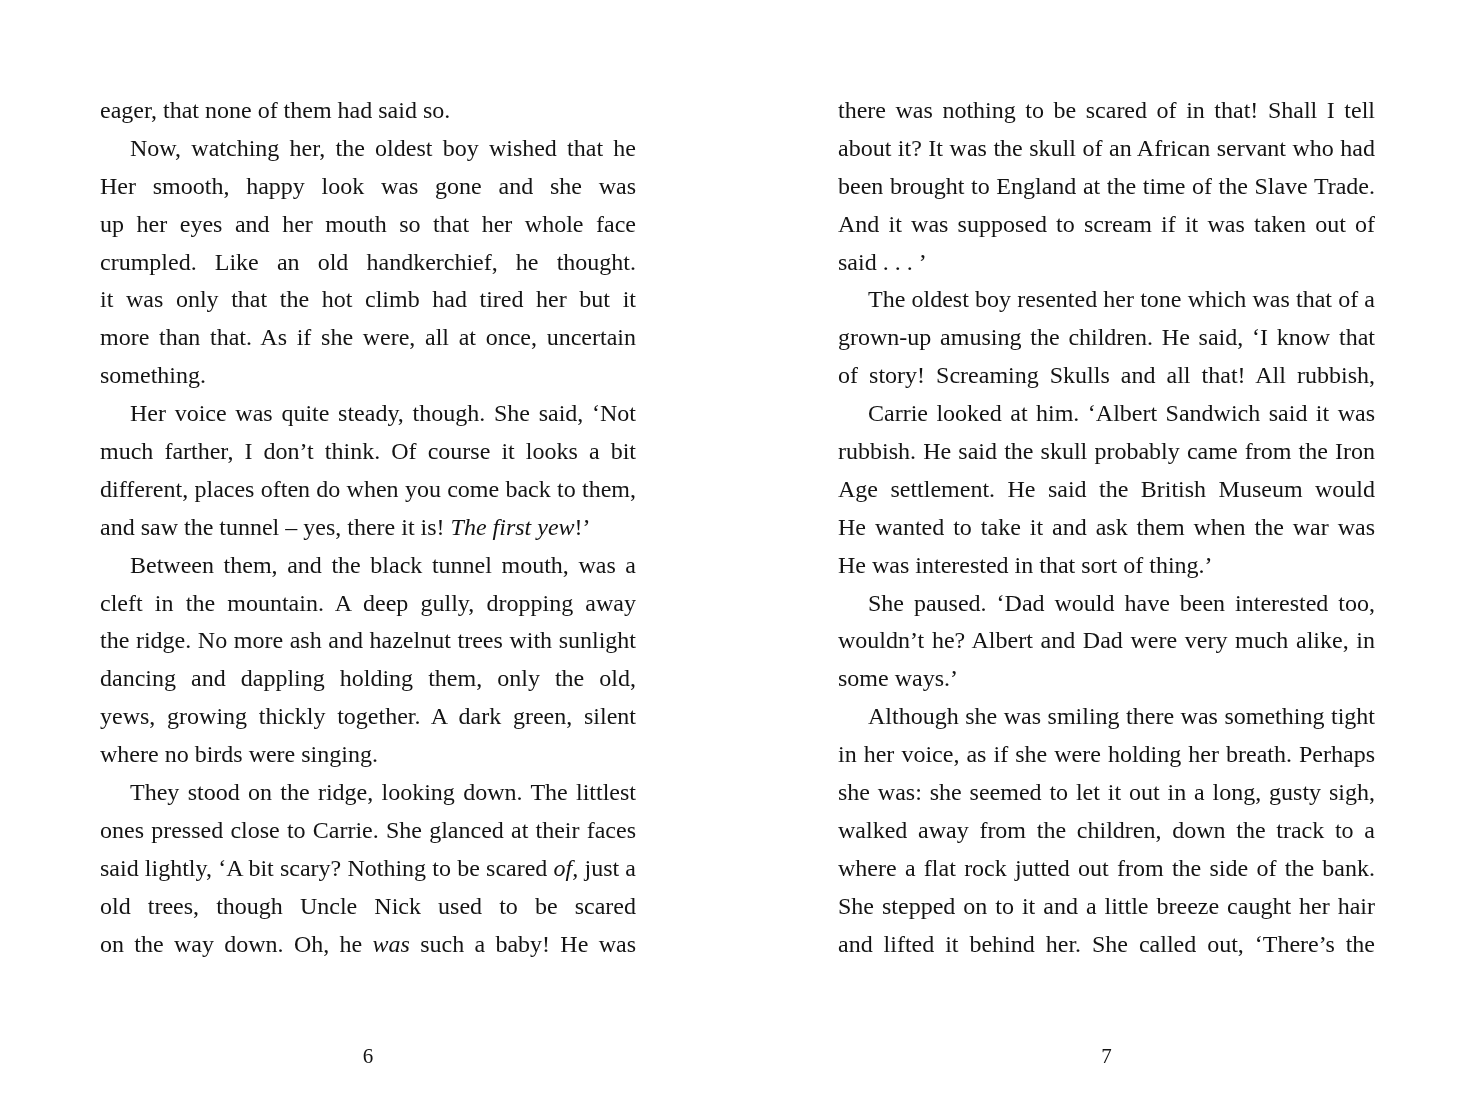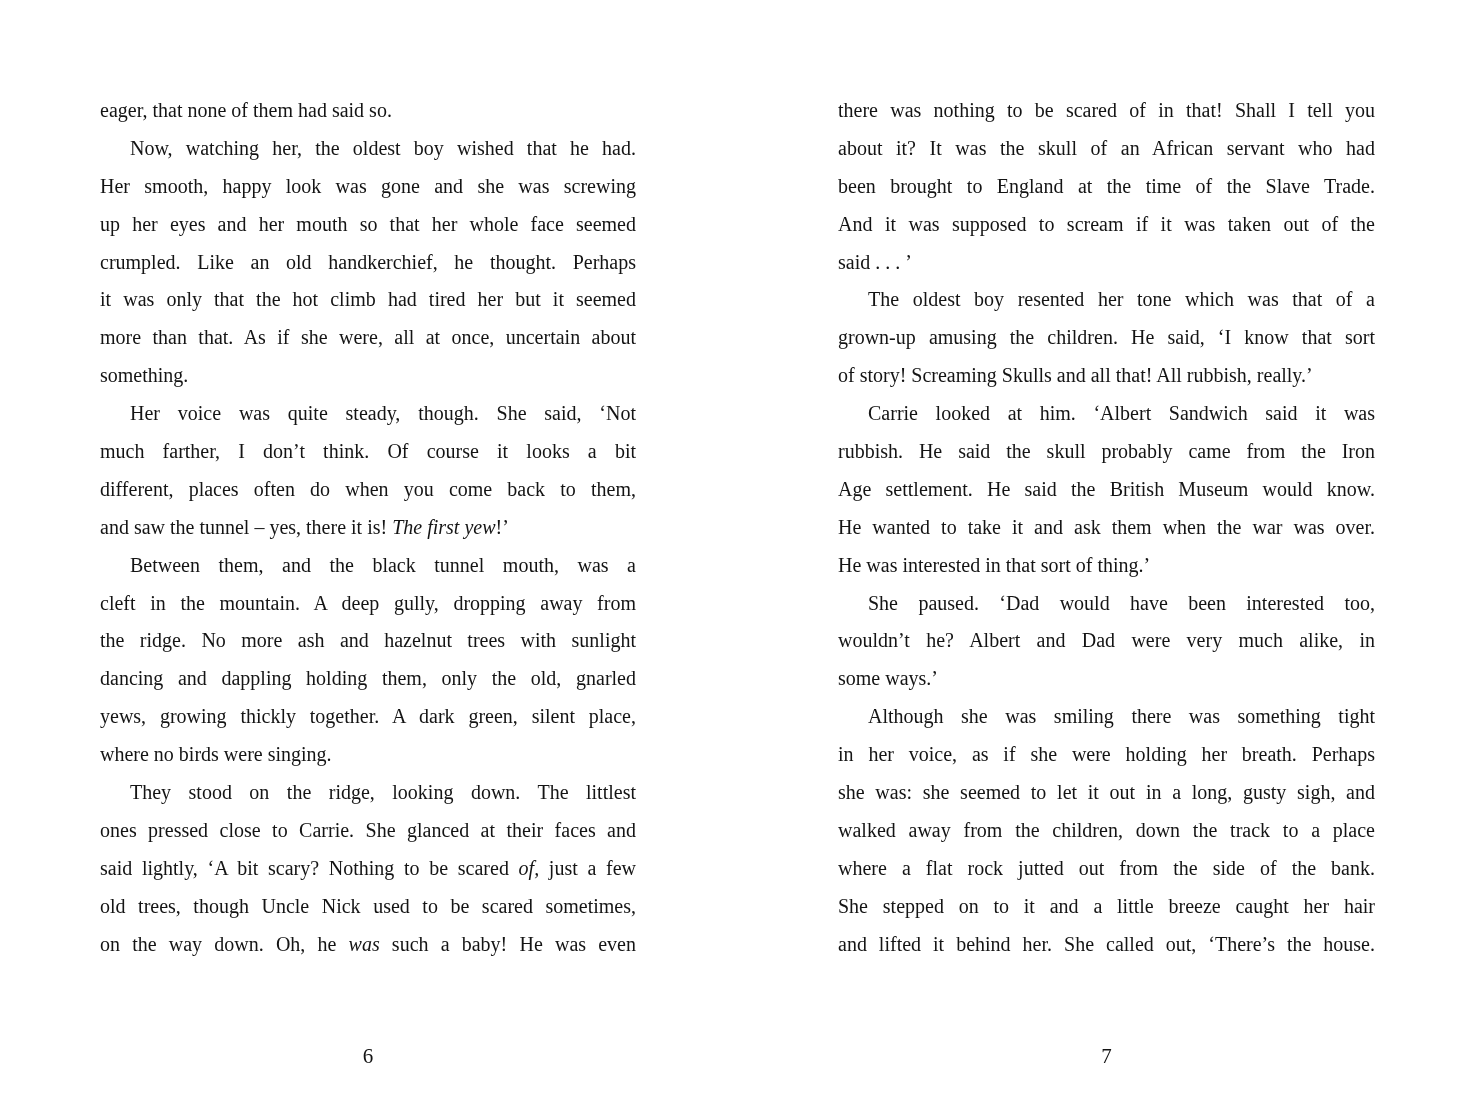--- a/index.html
+++ b/index.html
@@ -30,21 +30,21 @@
     position: absolute;
     top: 0;
     left: 0;
     right: 0;
   }
   .para {
     margin: 0;
     padding: 0;
   }
   .line {
-    font-size: 20px;
+    font-size: 24px;
     line-height: 37.9px;
     height: 37.9px;
     text-align: justify;
     text-align-last: justify;
     overflow: hidden;
     white-space: normal;
   }
   .line.indent { text-indent: 30px; }
   .line.last   { text-align-last: left; }
   .line em {

